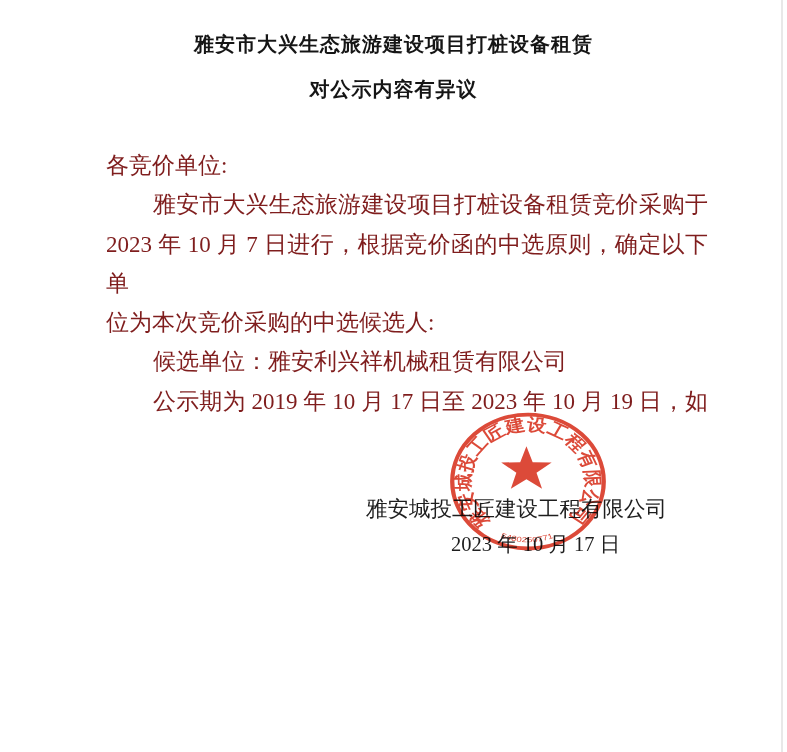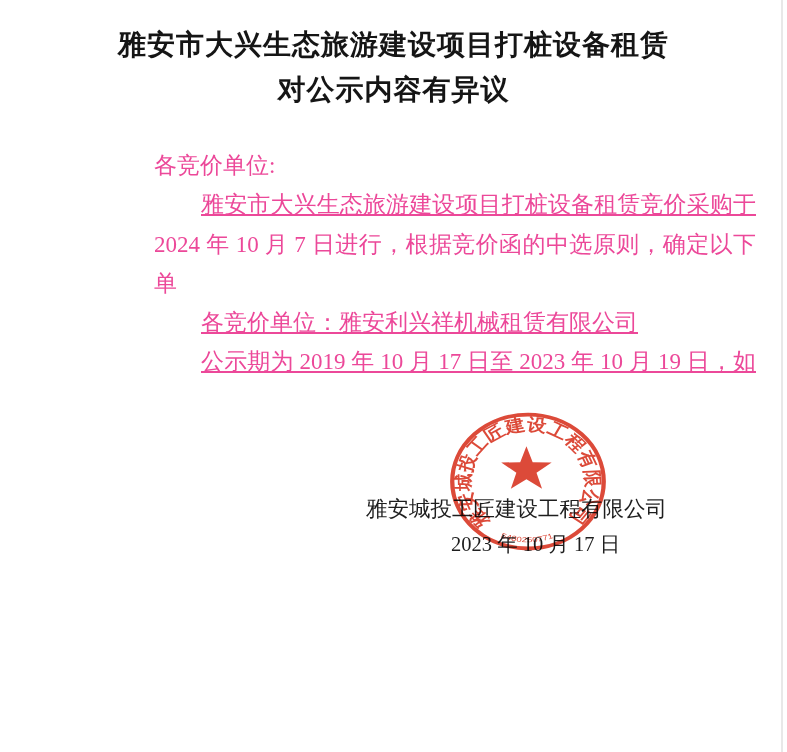--- a/index.html
+++ b/index.html
@@ -27,41 +27,39 @@
     opacity: 0.45;
   }
   .title-block {
     position: absolute;
     top: 22px;
     left: 0;
     width: 100%;
     text-align: center;
     font-family: "Liberation Sans", sans-serif;
     font-weight: 900;
-    font-size: 28px;
+    font-size: 20px;
     line-height: 45px;
     color: #151515;
     letter-spacing: 1px;
   }
   .body-block {
     position: absolute;
     top: 146px;
     left: 106px;
     width: 602px;
     font-size: 23px;
     line-height: 39.3px;
-    color: #ec4899;
-    margin-left: 48px;
+    color: #7f1d1d;
   }
   .body-line {
     white-space: nowrap;
   }
   .body-line.indent {
     padding-left: 47px;
-    text-decoration: underline;
   }
   .body-line.fill {
     white-space: normal;
     text-align: justify;
     text-align-last: justify;
   }
   .sig-company {
     position: absolute;
     top: 494px;
     left: 366px;
@@ -99,22 +97,23 @@
   <div class="scan-edge"></div>
 
   <div class="title-block">
     <div>雅安市大兴生态旅游建设项目打桩设备租赁</div>
     <div>对公示内容有异议</div>
   </div>
 
   <div class="body-block">
     <div class="body-line">各竞价单位:</div>
     <div class="body-line indent fill">雅安市大兴生态旅游建设项目打桩设备租赁竞价采购于</div>
-    <div class="body-line fill">2024 年 10 月 7 日进行，根据竞价函的中选原则，确定以下单</div>
-    <div class="body-line indent">各竞价单位：雅安利兴祥机械租赁有限公司</div>
+    <div class="body-line fill">2023 年 10 月 7 日进行，根据竞价函的中选原则，确定以下单</div>
+    <div class="body-line">位为本次竞价采购的中选候选人:</div>
+    <div class="body-line indent">候选单位：雅安利兴祥机械租赁有限公司</div>
     <div class="body-line indent fill">公示期为 2019 年 10 月 17 日至 2023 年 10 月 19 日，如</div>
   </div>
 
   <div class="sig-company">雅安城投工匠建设工程有限公司</div>
   <div class="sig-date">2023 年 10 月 17 日</div>
 
   <svg class="seal" viewBox="0 0 210 210" preserveAspectRatio="none" xmlns="http://www.w3.org/2000/svg">
     <defs>
       <path id="seal-arc-top" d="M 57.4 161.7 A 74 74 0 1 1 152.6 161.7" fill="none"></path>
       <path id="seal-arc-bottom" d="M 67.8 184.8 A 88 88 0 0 0 142.2 184.8" fill="none"></path>

